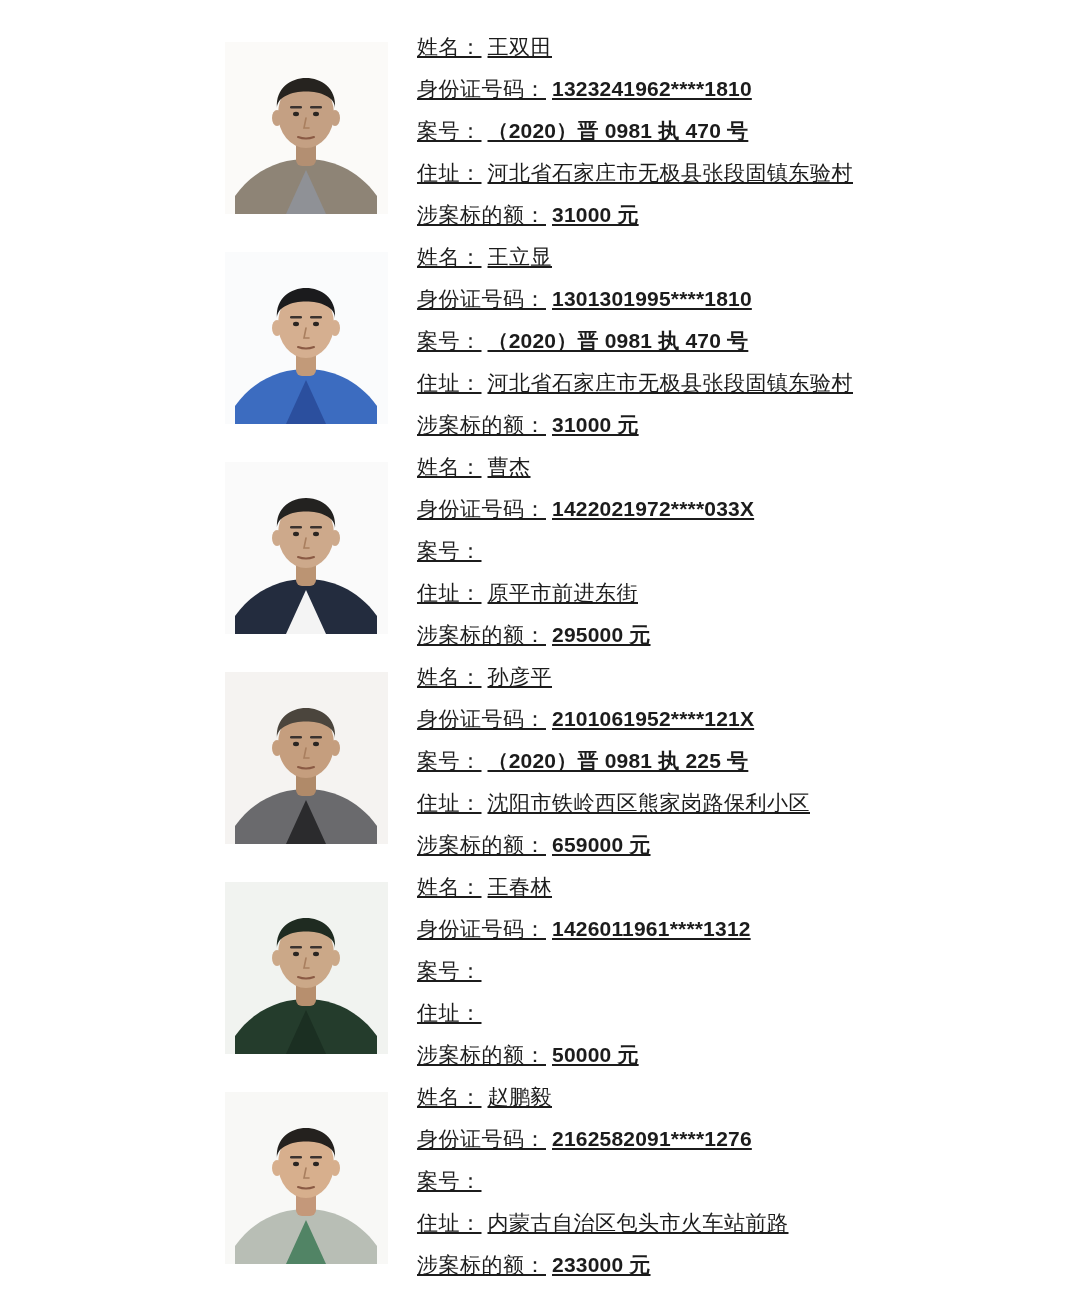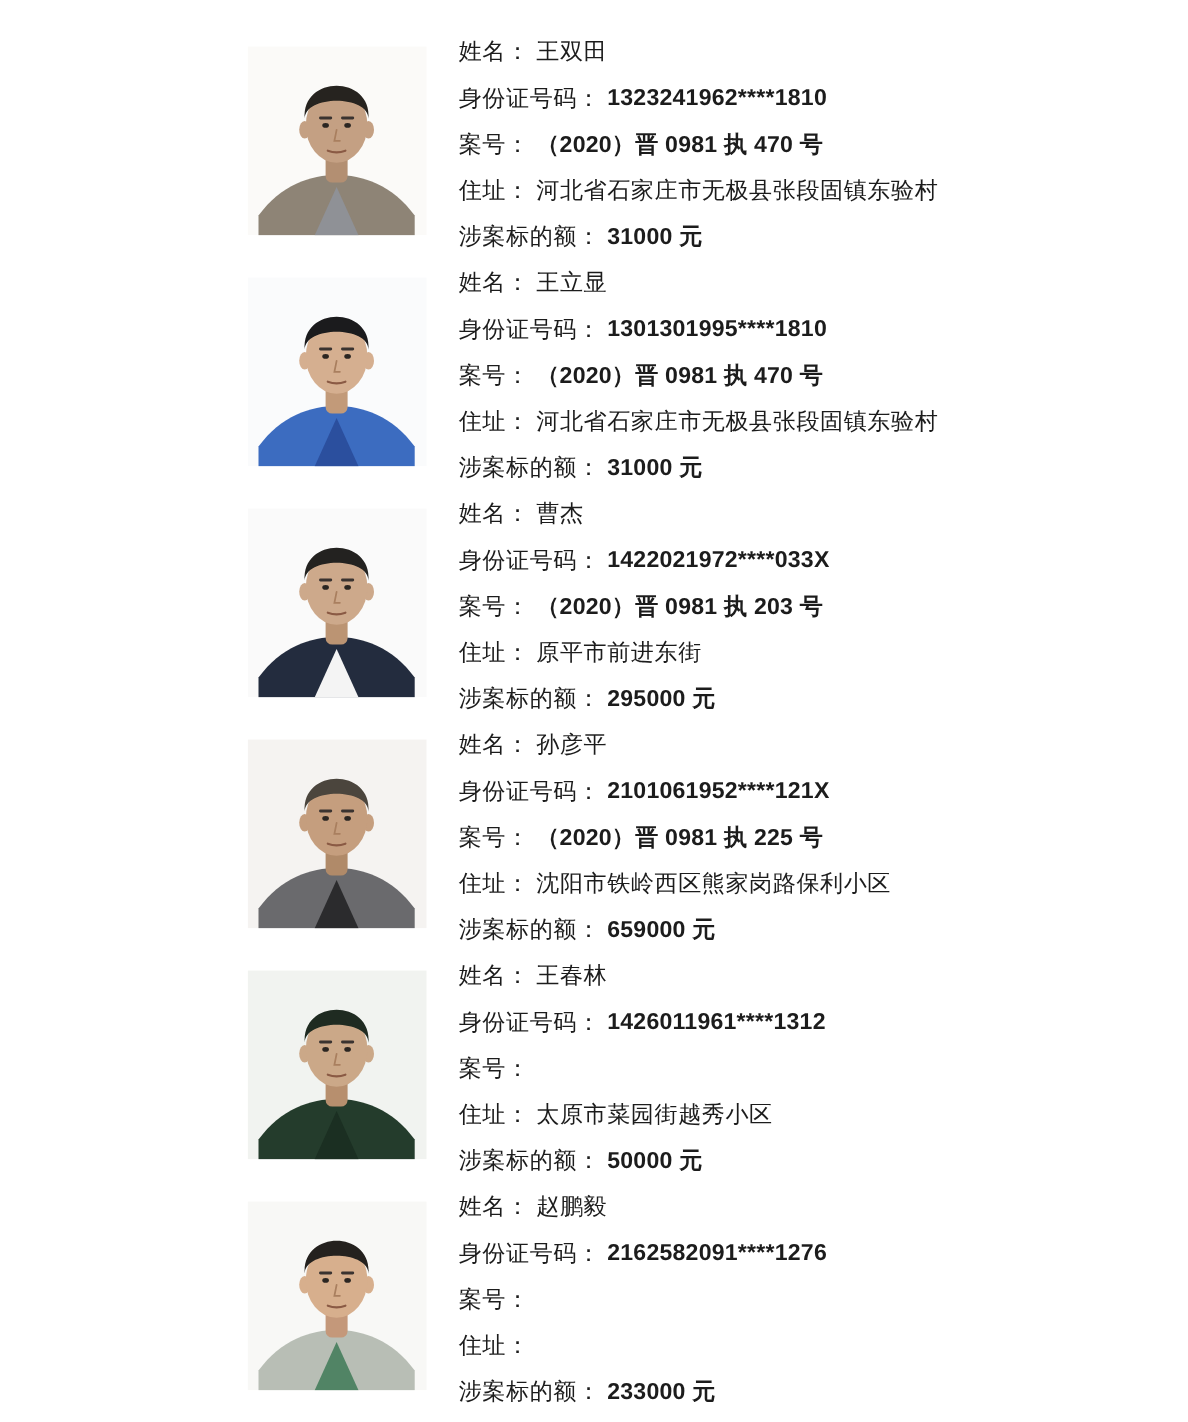--- a/index.html
+++ b/index.html
@@ -23,21 +23,21 @@
   }
   .photo {
     flex: 0 0 163px;
     width: 163px;
     height: 172px;
     margin-top: 16px;
     margin-right: 29px;
     overflow: hidden;
   }
   .photo svg { display: block; width: 163px; height: 172px; }
-  .info { flex: 1 1 auto; }
+  .info { flex: 1 1 auto; text-decoration: underline; }
   .line {
     height: 42px;
     display: flex;
     align-items: center;
     font-size: 21px;
     letter-spacing: 0.5px;
     white-space: nowrap;
   }
   .label { font-weight: 400; }
   .value { font-weight: 400; margin-left: 6px; }
@@ -187,21 +187,20 @@
       <p class="line">
         <span class="label">姓名：</span>
         <span class="value">曹杰</span>
       </p>
       <p class="line numeric">
         <span class="label">身份证号码：</span>
         <span class="value">1422021972****033X</span>
       </p>
       <p class="line numeric">
         <span class="label">案号：</span>
-        <span class="value">（2020）晋 0981 执 203 号</span>
       </p>
       <p class="line">
         <span class="label">住址：</span>
         <span class="value">原平市前进东街</span>
       </p>
       <p class="line numeric">
         <span class="label">涉案标的额：</span>
         <span class="value">295000 元</span>
       </p>
     </div>
@@ -296,21 +295,20 @@
       </p>
       <p class="line numeric">
         <span class="label">身份证号码：</span>
         <span class="value">1426011961****1312</span>
       </p>
       <p class="line numeric">
         <span class="label">案号：</span>
       </p>
       <p class="line">
         <span class="label">住址：</span>
-        <span class="value">太原市菜园街越秀小区</span>
       </p>
       <p class="line numeric">
         <span class="label">涉案标的额：</span>
         <span class="value">50000 元</span>
       </p>
     </div>
   </section>
 
   <section class="entry">
     <div class="photo">
@@ -348,20 +346,21 @@
       </p>
       <p class="line numeric">
         <span class="label">身份证号码：</span>
         <span class="value">2162582091****1276</span>
       </p>
       <p class="line numeric">
         <span class="label">案号：</span>
       </p>
       <p class="line">
         <span class="label">住址：</span>
+        <span class="value">内蒙古自治区包头市火车站前路</span>
       </p>
       <p class="line numeric">
         <span class="label">涉案标的额：</span>
         <span class="value">233000 元</span>
       </p>
     </div>
   </section>
 </div>
 </div>
 

